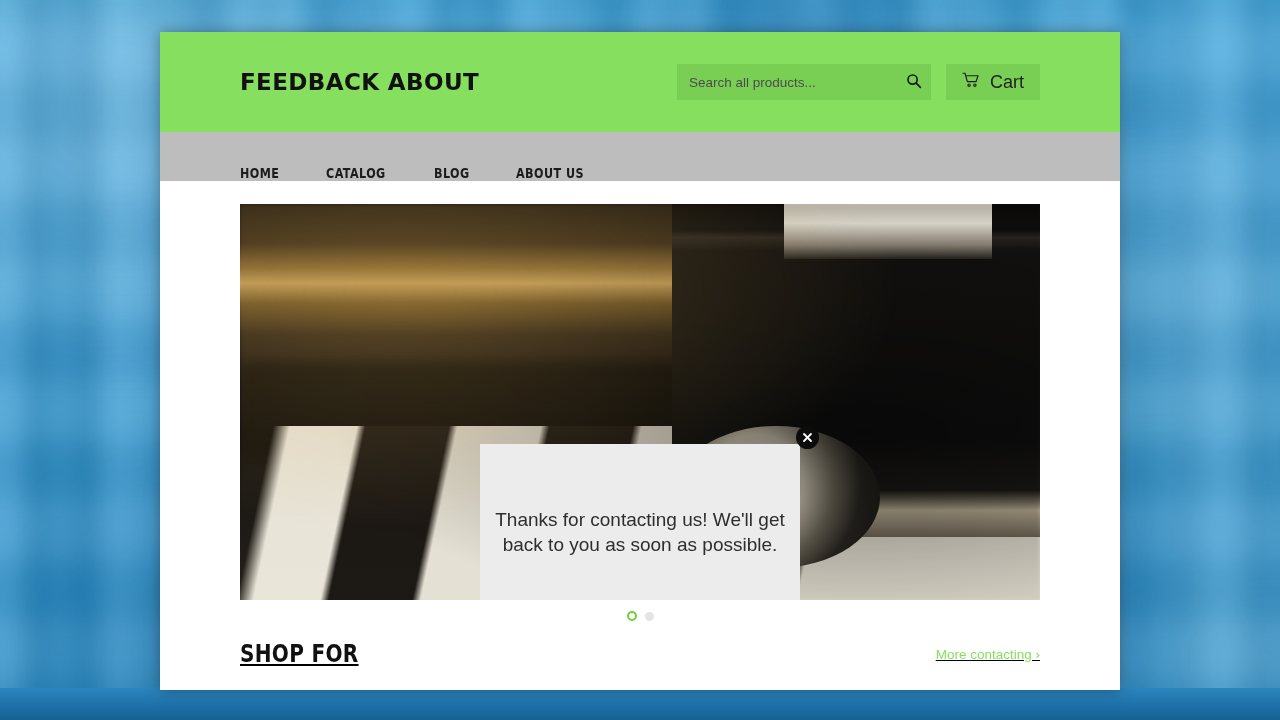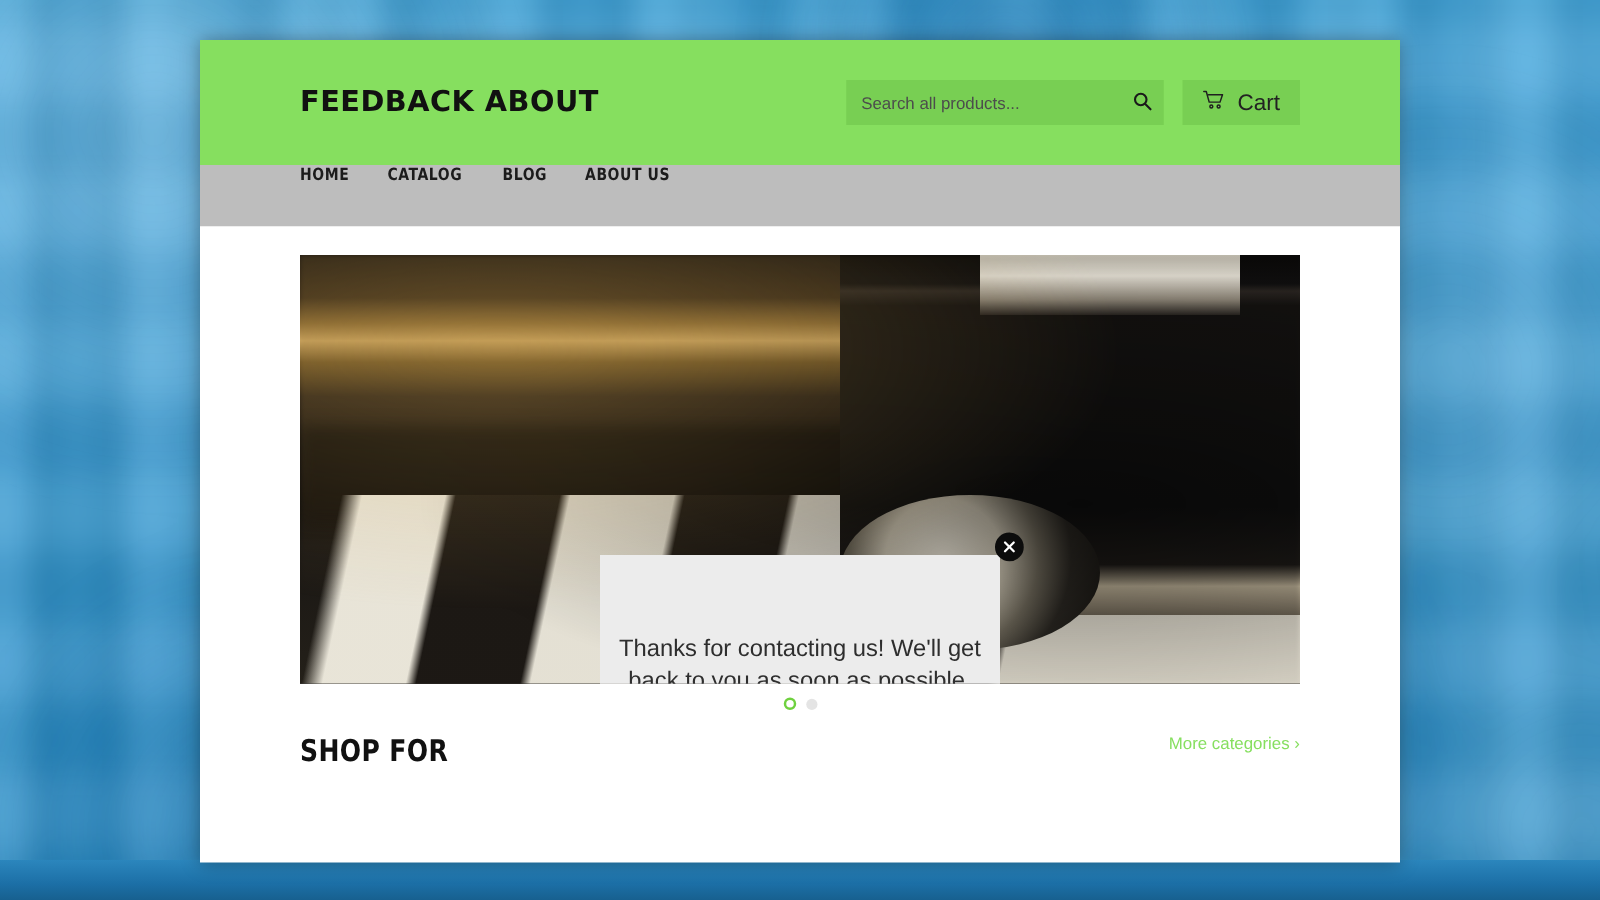--- a/index.html
+++ b/index.html
@@ -77,33 +77,33 @@
   }
   .cart-btn {
     display: flex; align-items: center; gap: 9px;
     height: 36px; padding: 0 16px;
     background: #78cf53; border: none; cursor: pointer;
     font-family: "Liberation Sans", sans-serif; font-size: 18px; color: #222;
   }
   
   .site-nav {
     height: 49px; background: #bdbdbd;
-    display: flex; align-items: flex-start; padding: 0 80px; gap: 27px;
+    display: flex; align-items: flex-end; padding: 0 80px; gap: 43px;
   }
   .nav-link {
     font-family: "DejaVu Sans Condensed", "Liberation Sans Narrow", "Liberation Sans", sans-serif;
     font-weight: bold; font-size: 13.5px; letter-spacing: .5px;
     color: #1c1c1c; text-decoration: none; text-transform: uppercase;
     transform: scaleX(.92); transform-origin: left center;
     white-space: nowrap; cursor: pointer;
   }
   
   .main { padding: 23px 80px 0 80px; }
   .hero {
-    position: relative; width: 800px; height: 343px; overflow: hidden;
+    position: relative; width: 800px; height: 396px; overflow: hidden;
     background: #000000;
   }
   .hero .photo { position: absolute; inset: 0; }
   .hero .ph-bg {
     position: absolute; inset: 0;
     background:
       linear-gradient(180deg,#241d14 0%,#3a2c19 10%,#8a6a33 16%,#c9a35f 20%,
                       #6f5526 25%,#2a2117 33%,#151210 46%,#0e0c0a 58%,#1a1714 68%,#242019 100%);
   }
   .hero .ph-keys {
@@ -171,22 +171,23 @@
   }
   
   .dots {
     display: flex; align-items: center; justify-content: center;
     gap: 8px; height: 32px;
   }
   .dot { width: 9px; height: 9px; border-radius: 50%; background: #e4e4e4; cursor: pointer; }
   .dot.active { background: transparent; border: 2.2px solid #6fd13f; width: 10px; height: 10px; }
   
   .section-head {
-    display: flex; align-items: flex-start; justify-content: space-between;
+    display: flex; align-items: center; justify-content: space-between;
     padding-top: 8px;
+    text-decoration: underline;
   }
   .section-title {
     font-family: "DejaVu Sans Condensed", "Liberation Sans Narrow", "Liberation Sans", sans-serif;
     font-weight: bold; font-size: 24px; letter-spacing: .3px; color: #111;
     transform: scaleX(.93); transform-origin: left center;
   }
   .more-link {
     font-size: 13.5px; color: #86df5f; text-decoration: none; cursor: pointer;
     white-space: nowrap;
   }
@@ -268,21 +269,21 @@
       </div>
     </section>
 
     <div class="dots">
       <span class="dot active"></span>
       <span class="dot"></span>
     </div>
 
     <div class="section-head">
       <h2 class="section-title">SHOP FOR</h2>
-      <a class="more-link">More categories ›</a>
+      <a class="more-link">More contacting ›</a>
     </div>
 
     <p class="empty-note">
       
     </p>
 
   </main>
 </div>
 
 </body></html>

